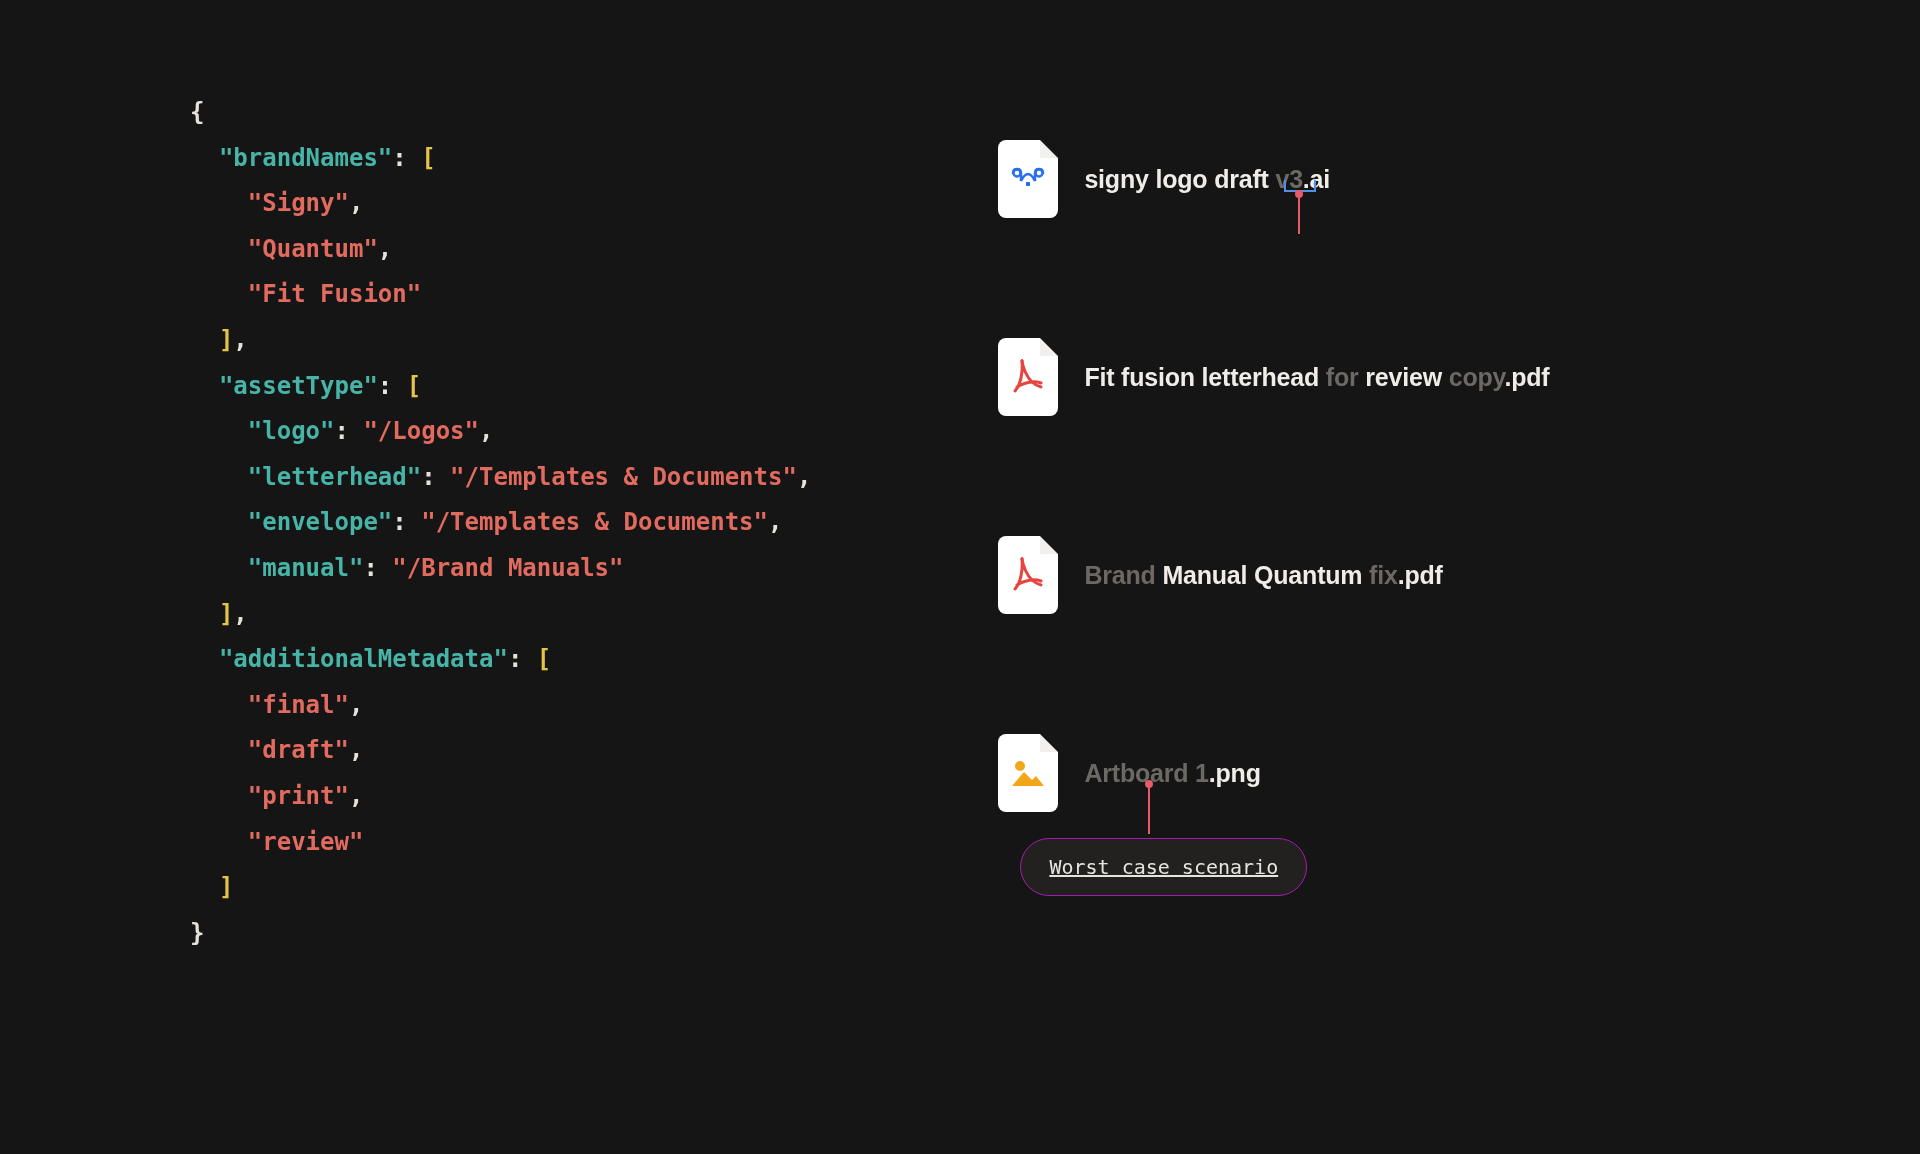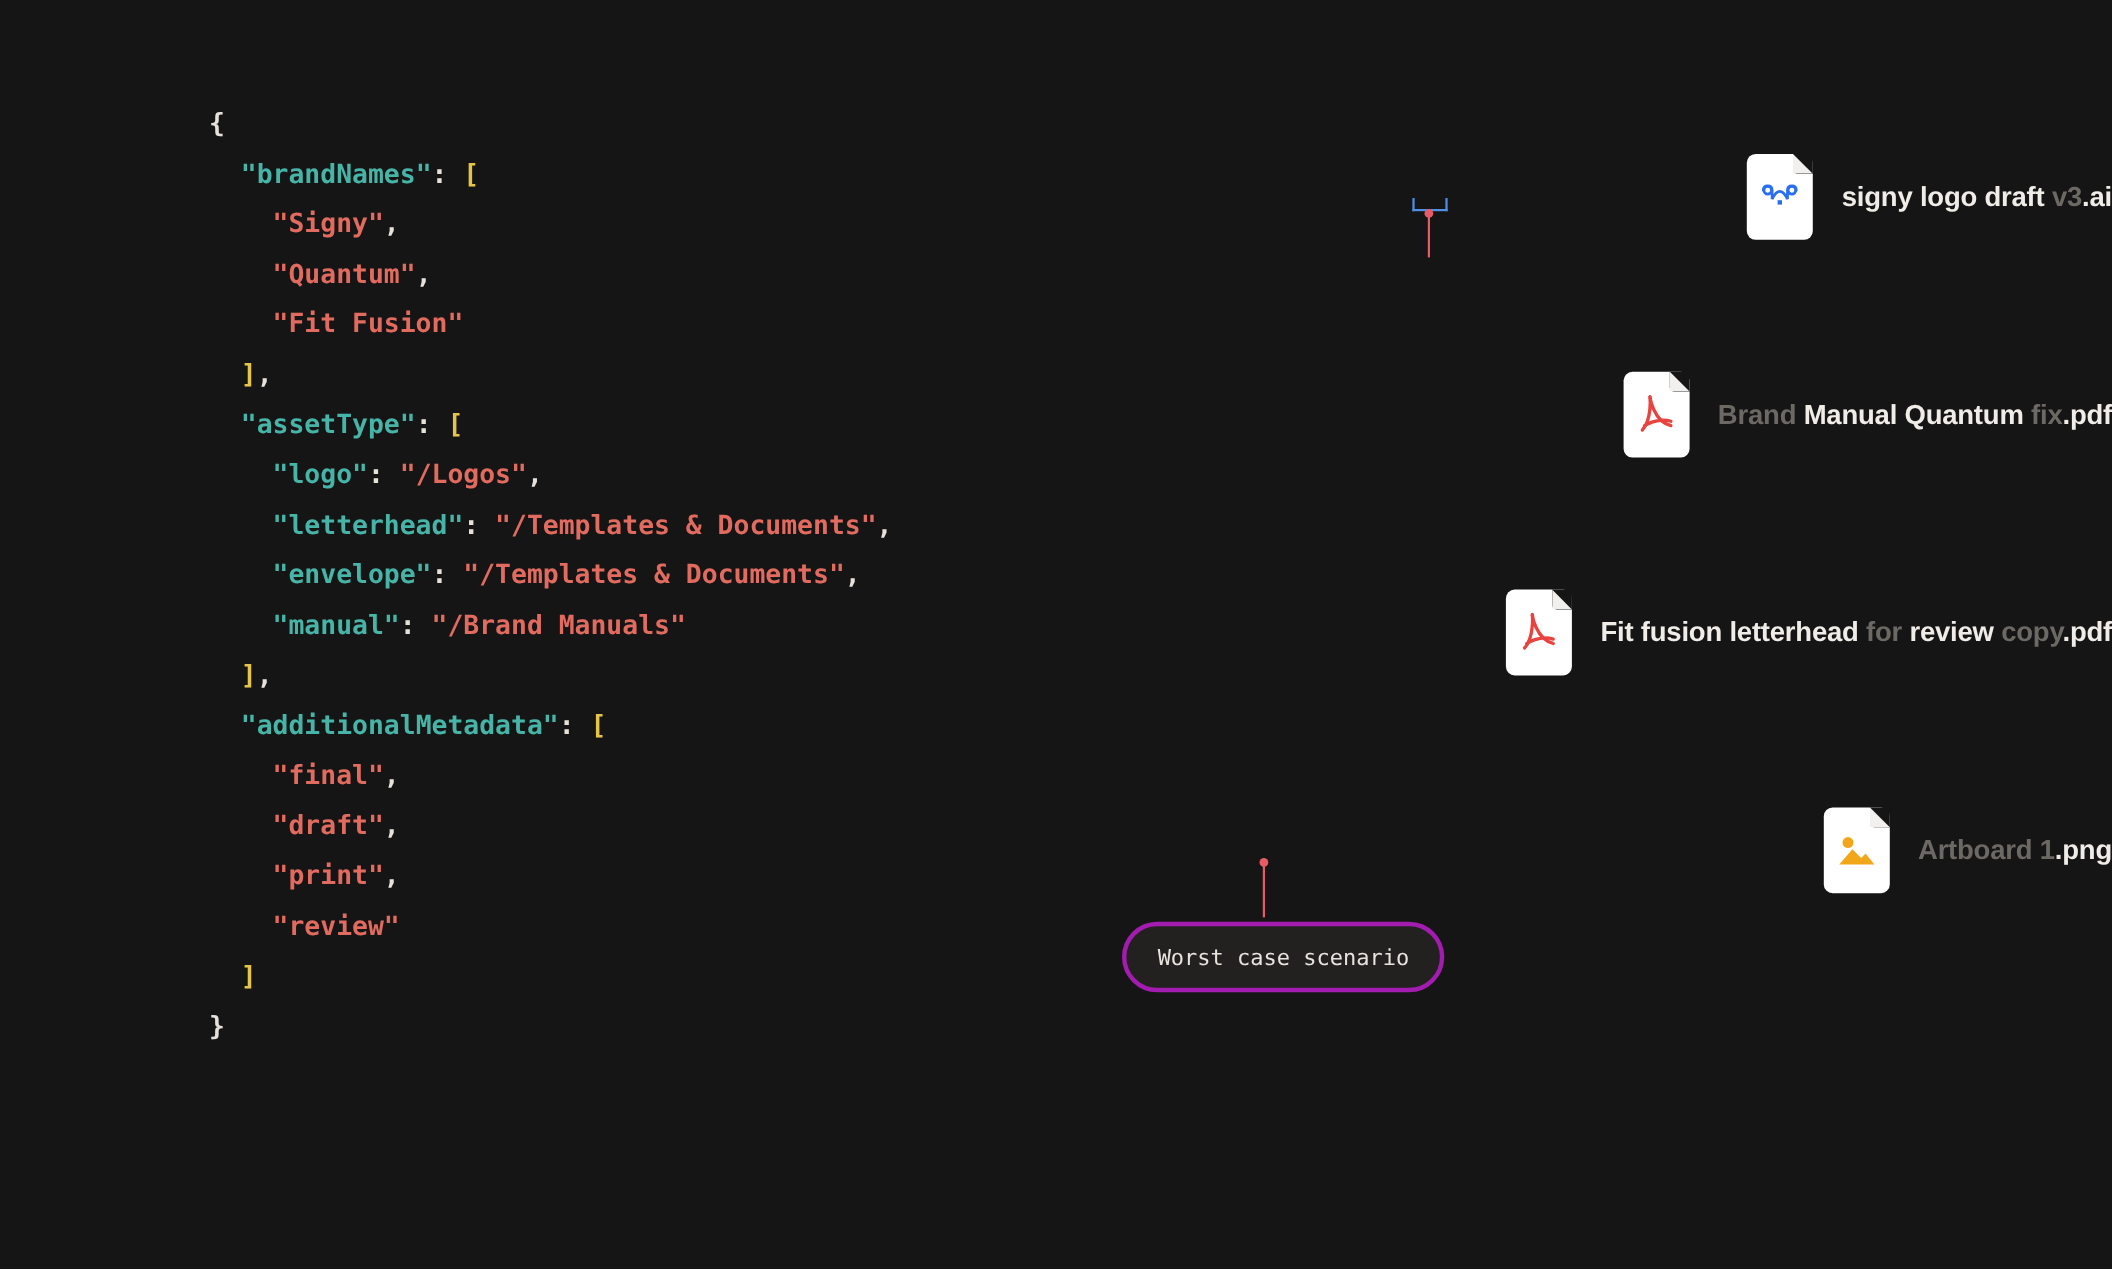--- a/index.html
+++ b/index.html
@@ -32,21 +32,21 @@
     line-height: 1.9;
     font-weight: 600;
     white-space: pre;
   }
   .punc    { color: #e6e1da; }
   .bracket { color: #e5c547; }
   .key     { color: #46b5a7; }
   .str     { color: #e26b60; }
   
   .files { display: flex; flex-direction: column; gap: 120px; }
-  .file { display: flex; align-items: center; gap: 26px; position: relative; justify-content: flex-end; }
+  .file { display: flex; align-items: center; gap: 26px; position: relative; }
   .file-icon {
     width: 60px; height: 78px;
     background: #fff;
     border-radius: 8px;
     position: relative;
     display: flex; align-items: center; justify-content: center;
     flex-shrink: 0;
   }
   .file-icon::before {
     content: "";
@@ -77,21 +77,21 @@
   
   .pill {
     position: absolute;
     background: #232120;
     font-family: ui-monospace, "SFMono-Regular", "Menlo", monospace;
     font-size: 20px;
     color: #e7e3dd;
     padding: 16px 28px;
     border-radius: 999px;
   }
-  .pill.red { border: 4px solid #a21caf; }
+  .pill.red { border: 1px solid #a21caf; text-decoration: underline; }
   .pointer {
     position: absolute;
     background: transparent;
   }
   .pointer .stem {
     position: absolute;
     width: 2px;
     background: #e65b66;
     left: 50%;
     transform: translateX(-50%);
@@ -170,35 +170,35 @@
       <div class="file">
         <div class="file-icon">
           <span class="file-glyph">
             <svg width="34" height="40" viewBox="0 0 34 40">
               <path d="M11 4 C11 4 13 24 4 34 M11 4 C11 4 14 26 30 30 M6 30 C6 30 18 22 30 26" fill="none" stroke="#e8433f" stroke-width="3" stroke-linecap="round"></path>
               <path d="M11 2 C13 2 13 6 11 6 C9 6 9 2 11 2 Z" fill="#e8433f"></path>
             </svg>
           </span>
         </div>
         <div class="fname">
-          <span class="dim">Brand </span><span>Manual Quantum </span><span class="dim">fix</span><span>.pdf</span>
+          <span>Fit fusion letterhead </span><span class="dim">for </span><span>review </span><span class="dim">copy</span><span>.pdf</span>
         </div>
       </div>
 
       <div class="file">
         <div class="file-icon">
           <span class="file-glyph">
             <svg width="34" height="40" viewBox="0 0 34 40">
               <path d="M11 4 C11 4 13 24 4 34 M11 4 C11 4 14 26 30 30 M6 30 C6 30 18 22 30 26" fill="none" stroke="#e8433f" stroke-width="3" stroke-linecap="round"></path>
               <path d="M11 2 C13 2 13 6 11 6 C9 6 9 2 11 2 Z" fill="#e8433f"></path>
             </svg>
           </span>
         </div>
         <div class="fname">
-          <span>Fit fusion letterhead </span><span class="dim">for </span><span>review </span><span class="dim">copy</span><span>.pdf</span>
+          <span class="dim">Brand </span><span>Manual Quantum </span><span class="dim">fix</span><span>.pdf</span>
         </div>
       </div>
 
       <div class="file">
         <div class="file-icon">
           <span class="file-glyph">
             <svg width="36" height="30" viewBox="0 0 36 30">
               <circle cx="10" cy="8" r="5" fill="#f2a71b"></circle>
               <path d="M2 28 L14 14 L22 22 L26 18 L34 28 Z" fill="#f2a71b"></path>
             </svg>

